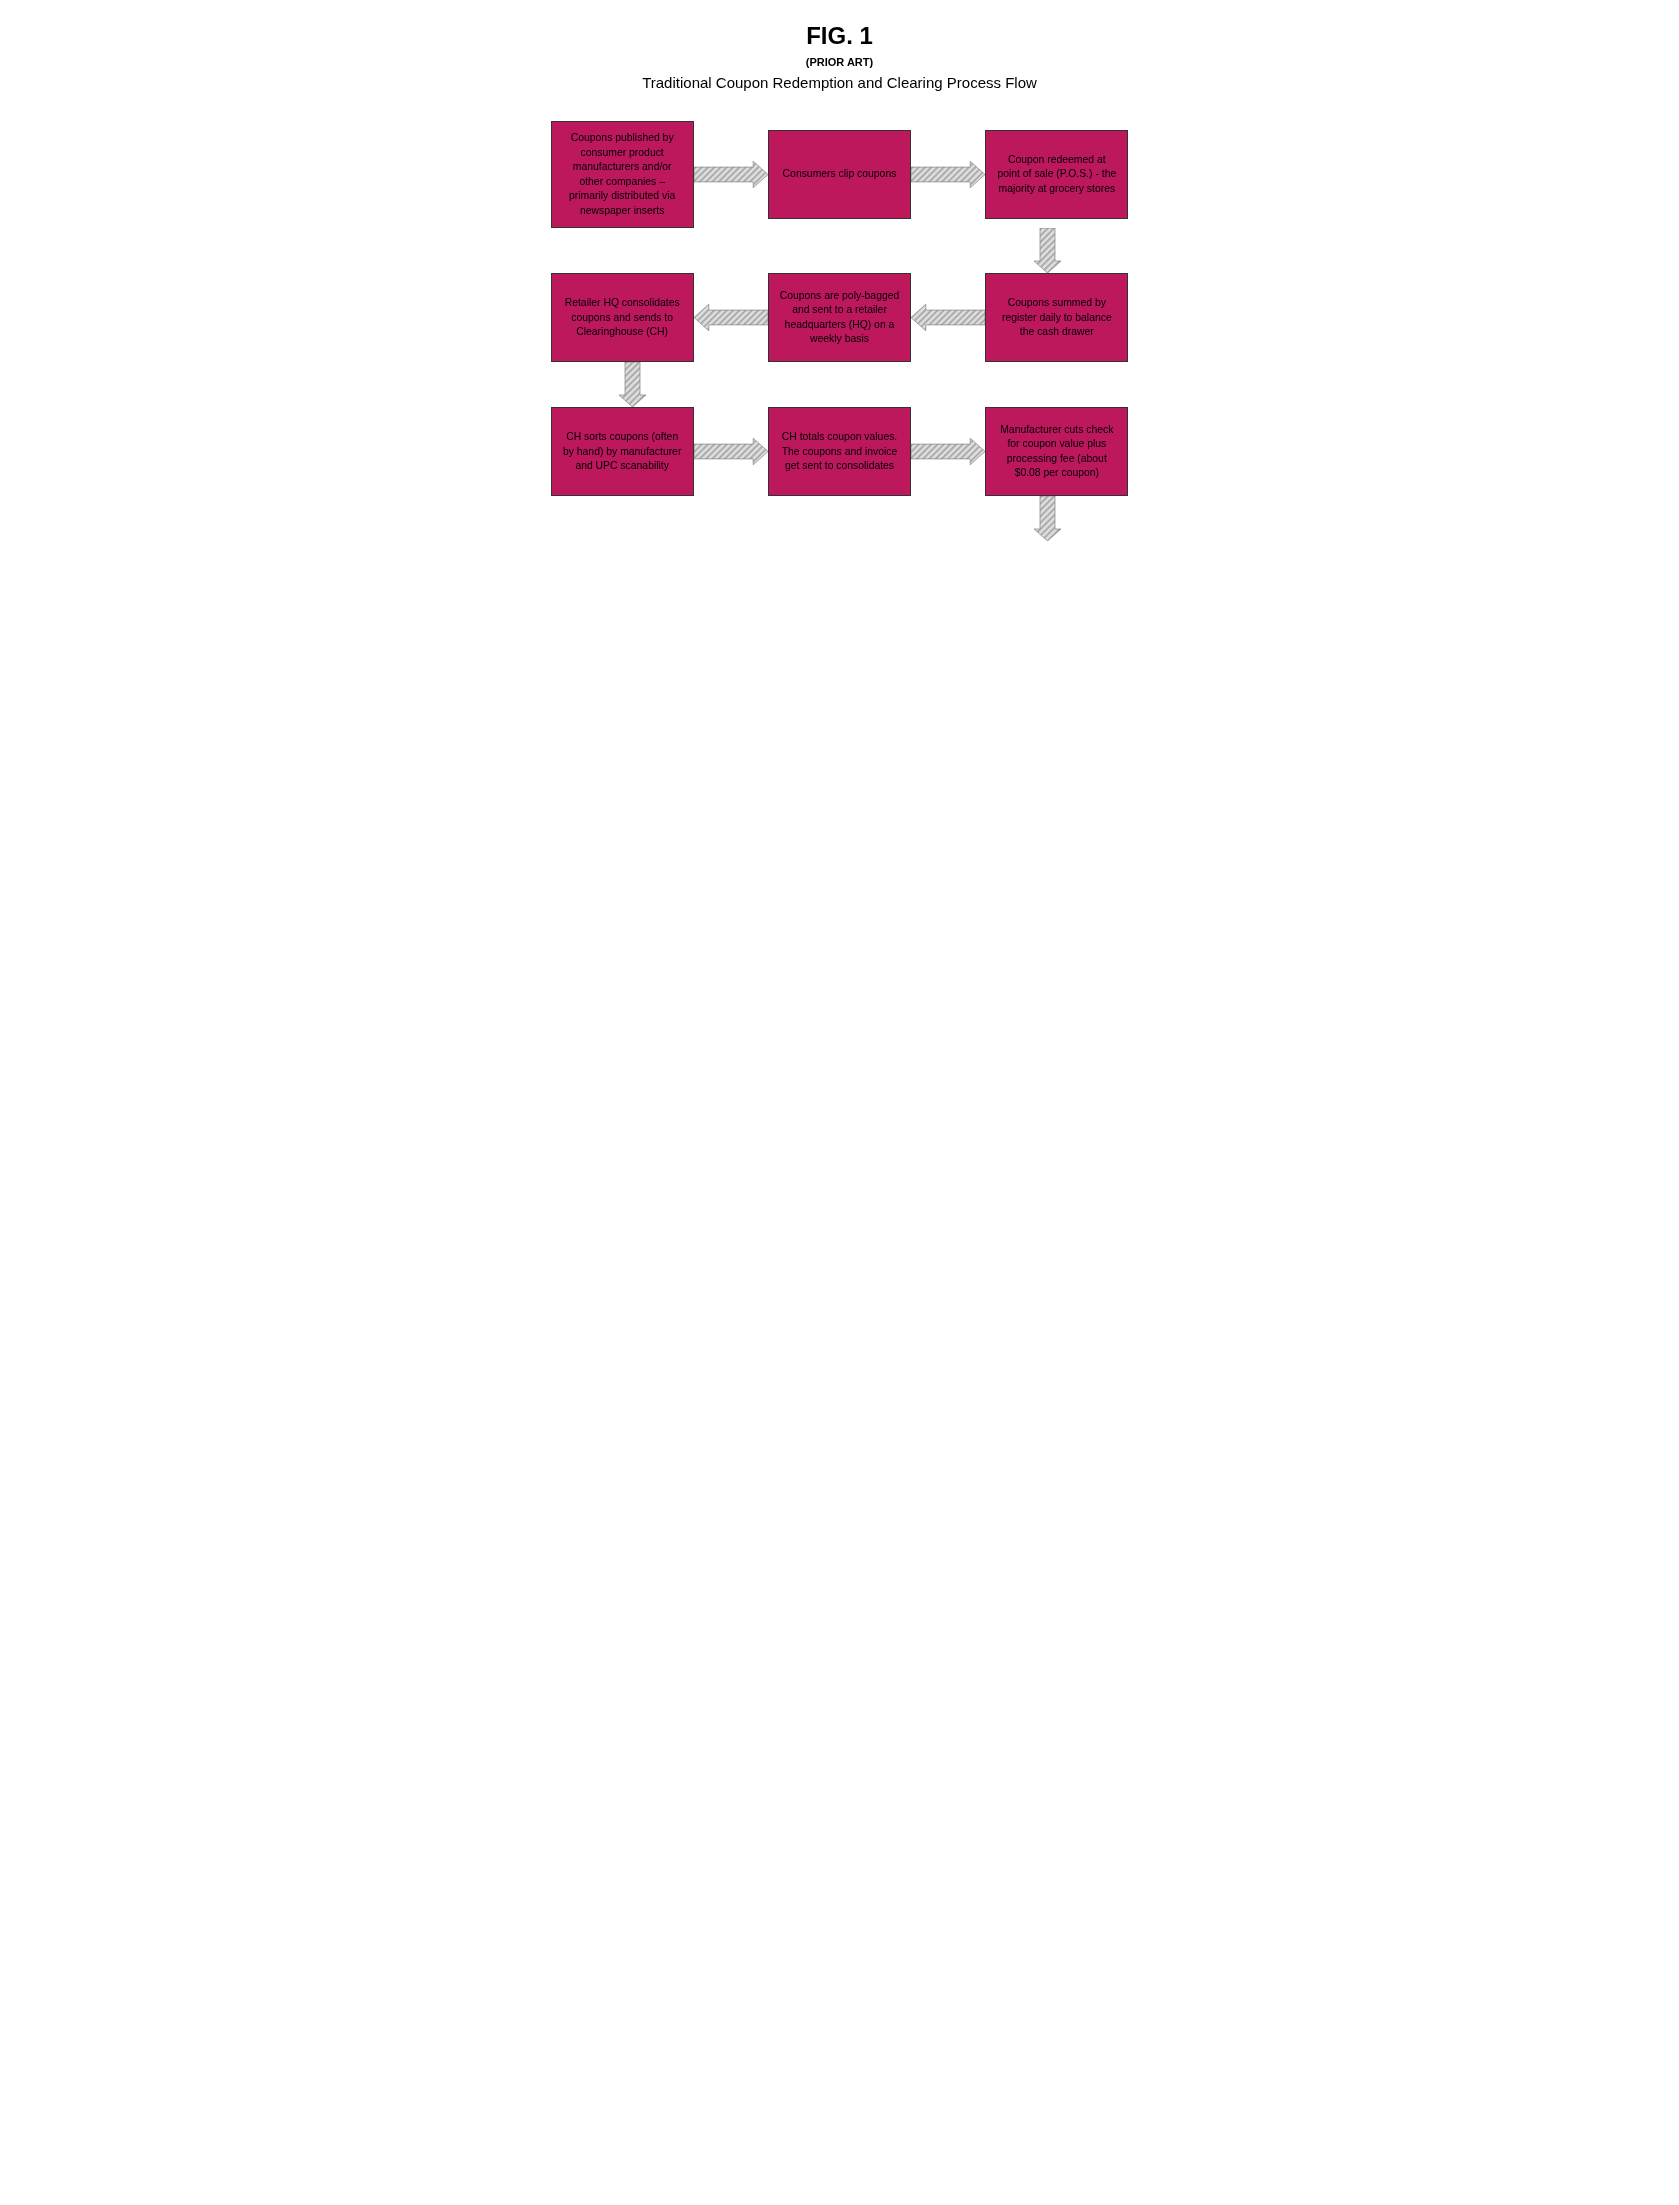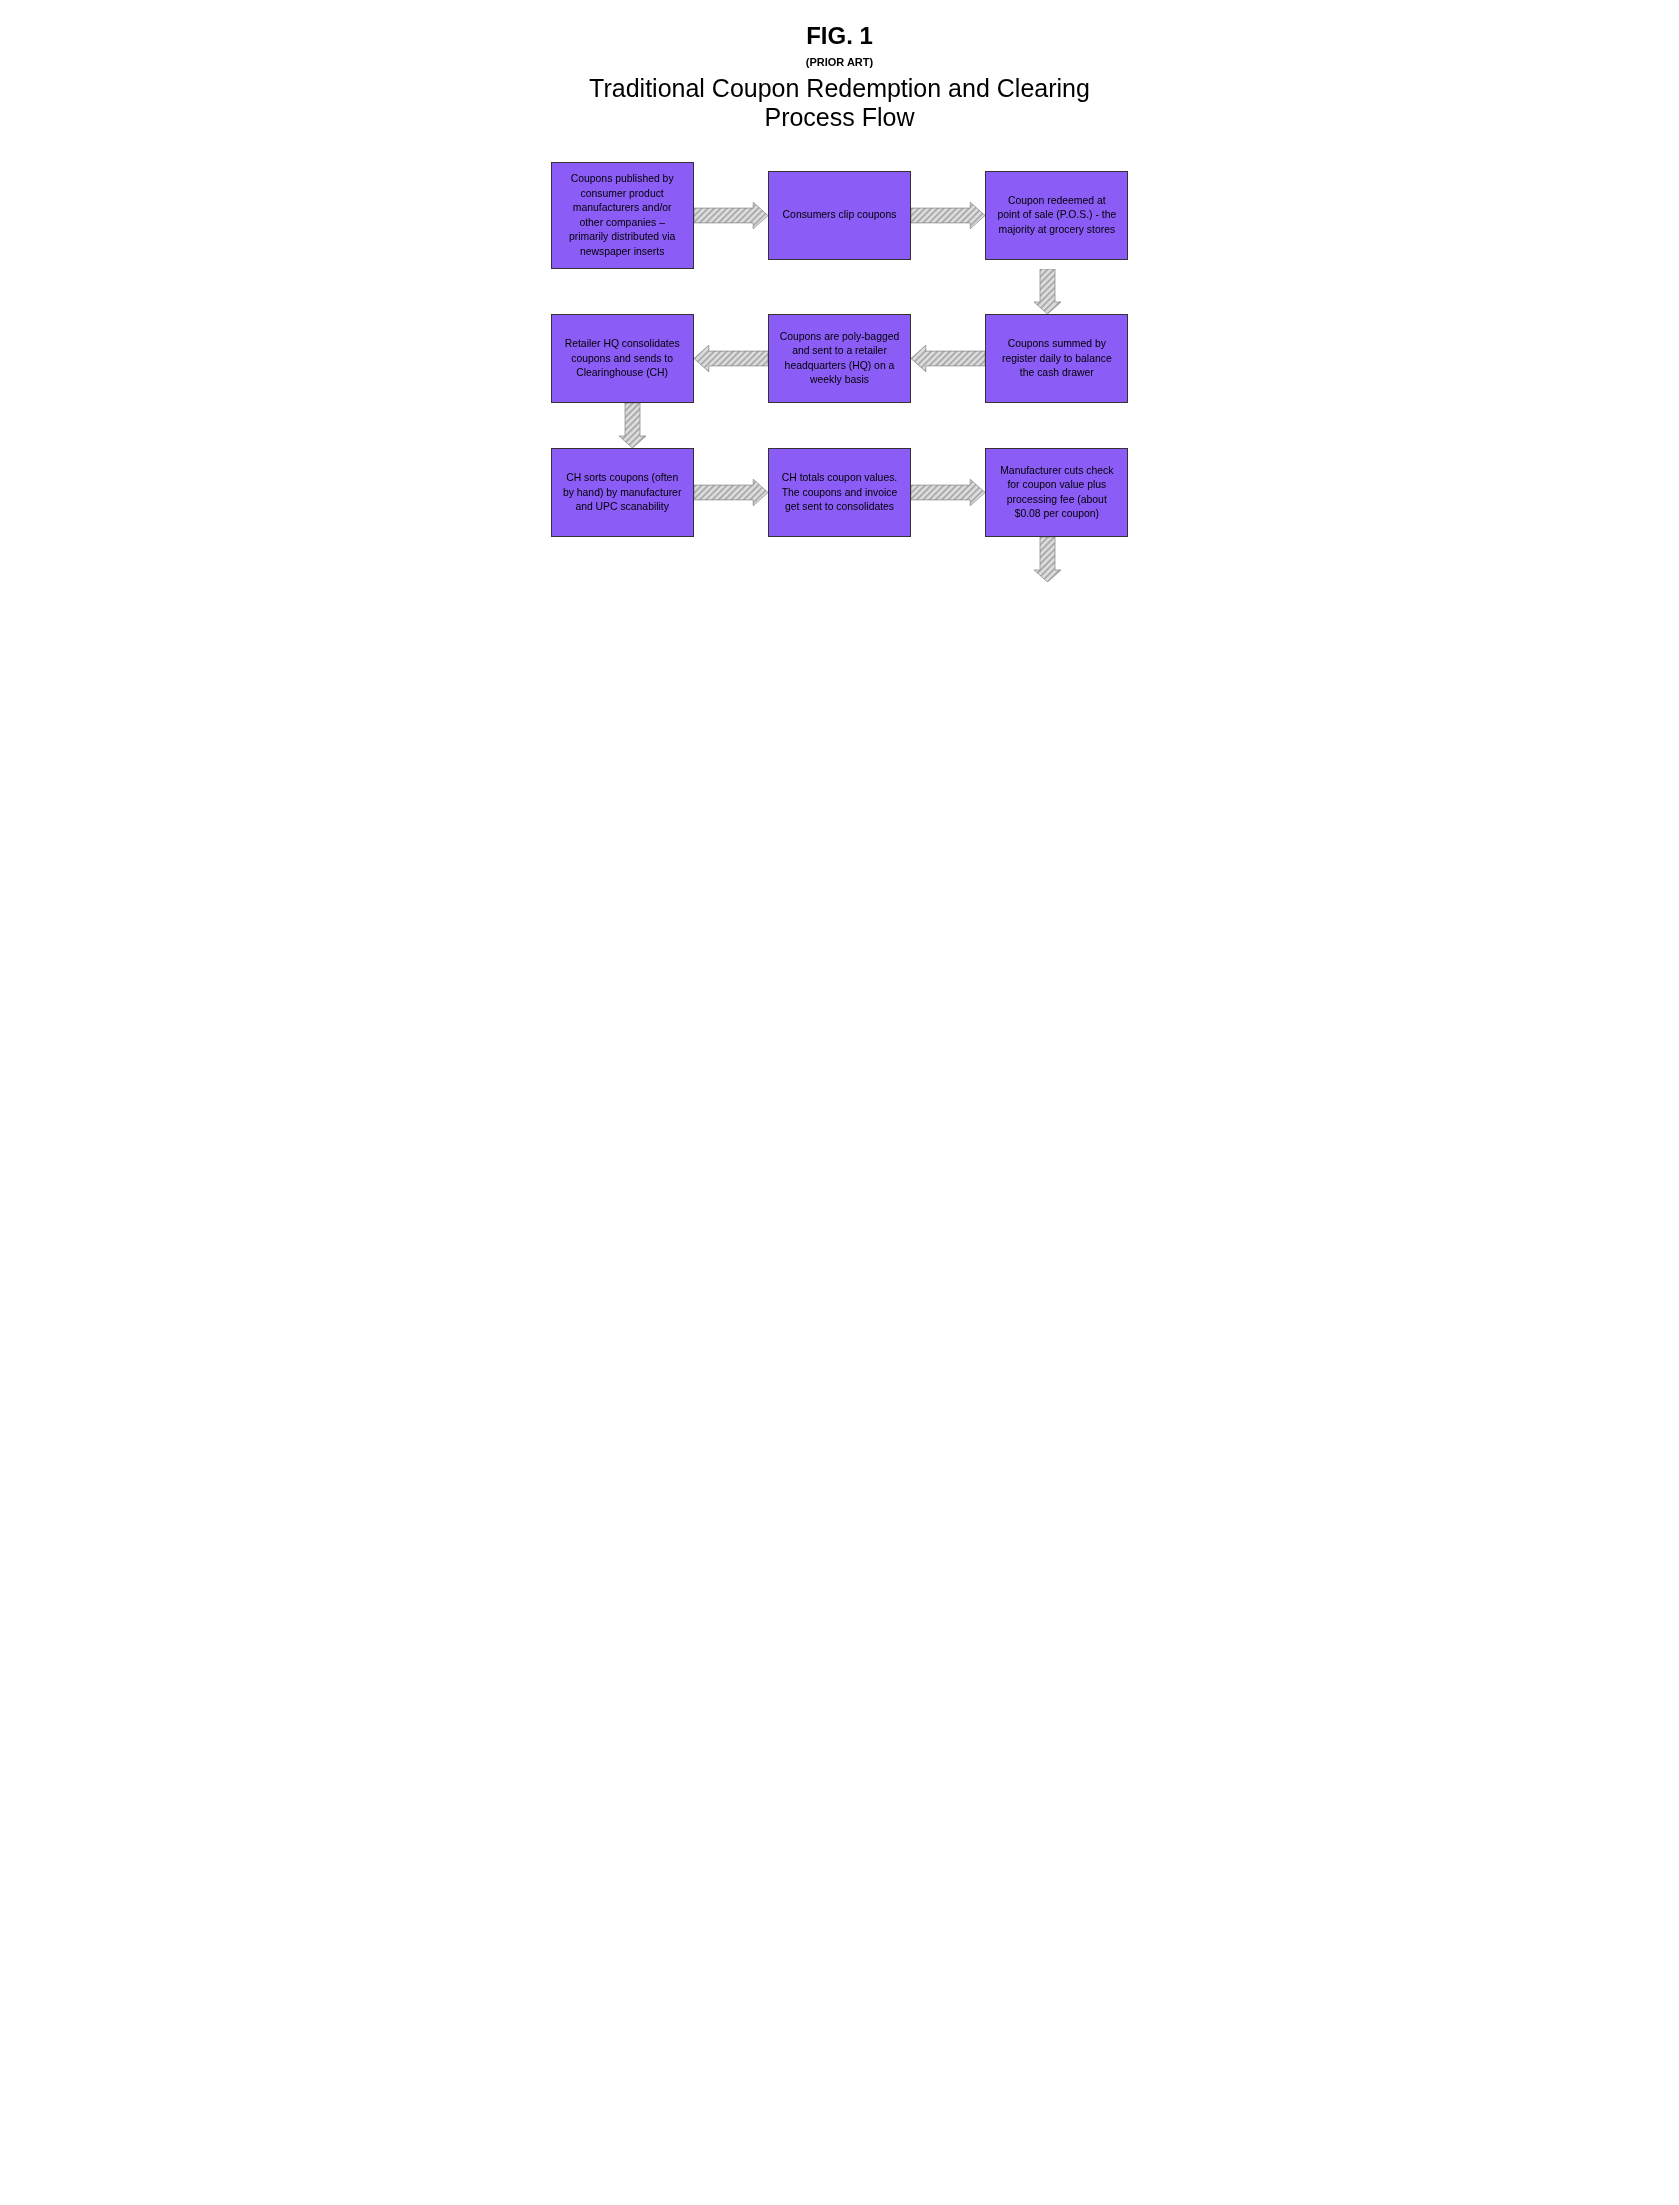--- a/index.html
+++ b/index.html
@@ -22,21 +22,21 @@
 
     .subtitle {
       text-align: center;
       font-size: 11px;
       font-weight: bold;
       margin-bottom: 6px;
     }
 
     .diagram-title {
       text-align: center;
-      font-size: 25px;
+      font-size: 15px;
       font-weight: normal;
       margin-bottom: 30px;
     }
 
     .flow-diagram {
       display: flex;
       flex-direction: column;
       gap: 0px;
     }
 
@@ -44,21 +44,21 @@
       border: 1.5px solid #333;
       width: 163px;
       min-height: 89px;
       padding: 9px 10.4px;
       font-size: 10.4px;
       line-height: 1.4;
       text-align: center;
       display: flex;
       align-items: center;
       justify-content: center;
-      background: #8b5cf6;
+      background: #be185d;
     }
 
     
     .row1, .row2, .row3 {
       display: flex;
       flex-direction: row;
       align-items: center;
       width: 100%;
       margin-bottom: 0;
     }

